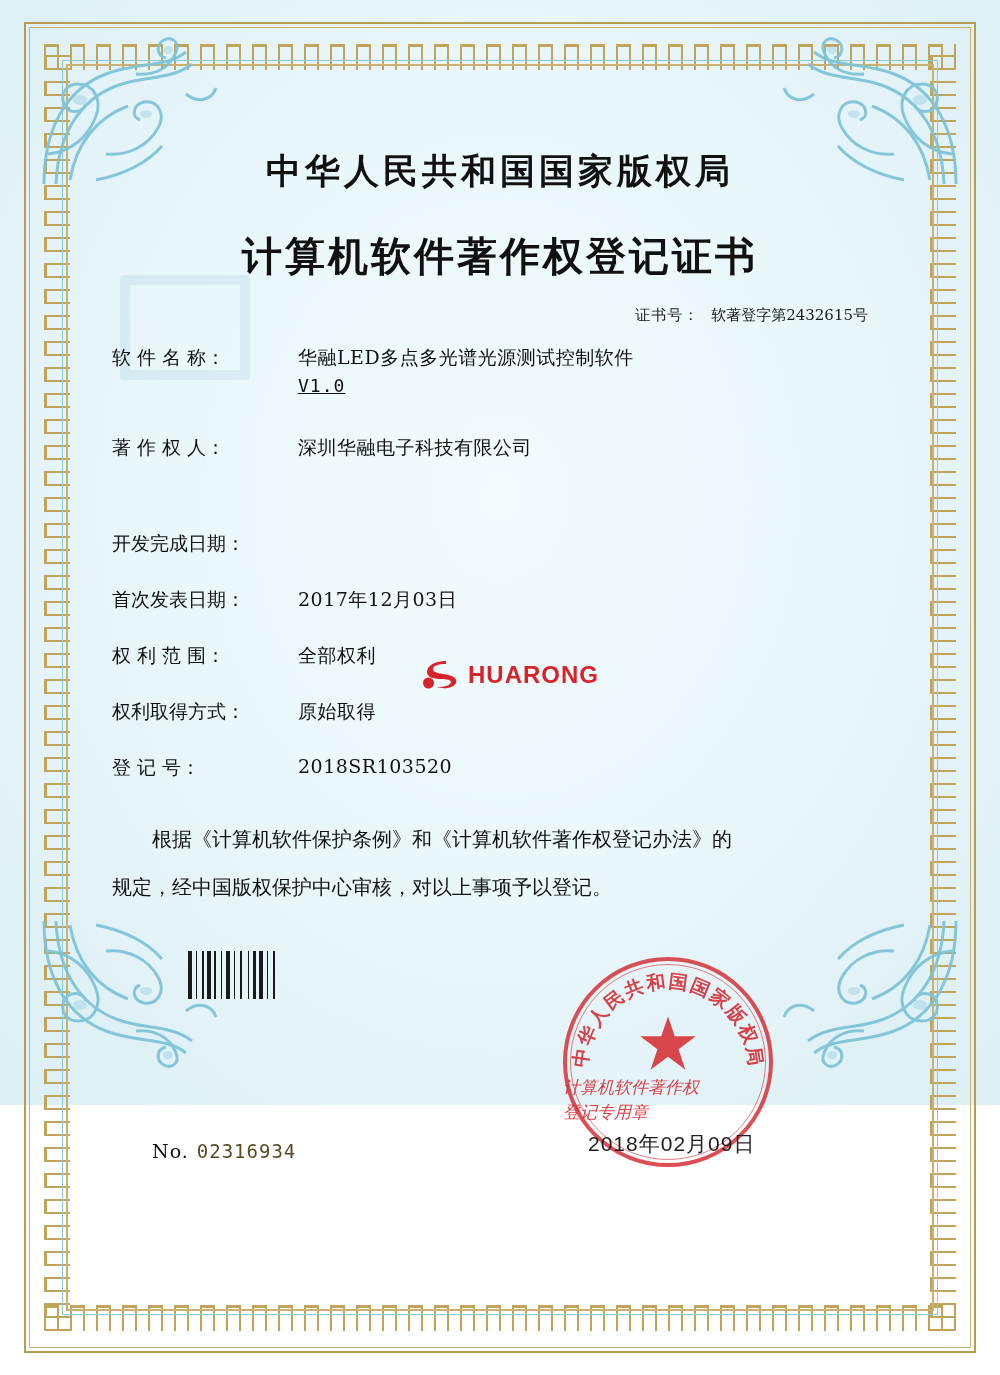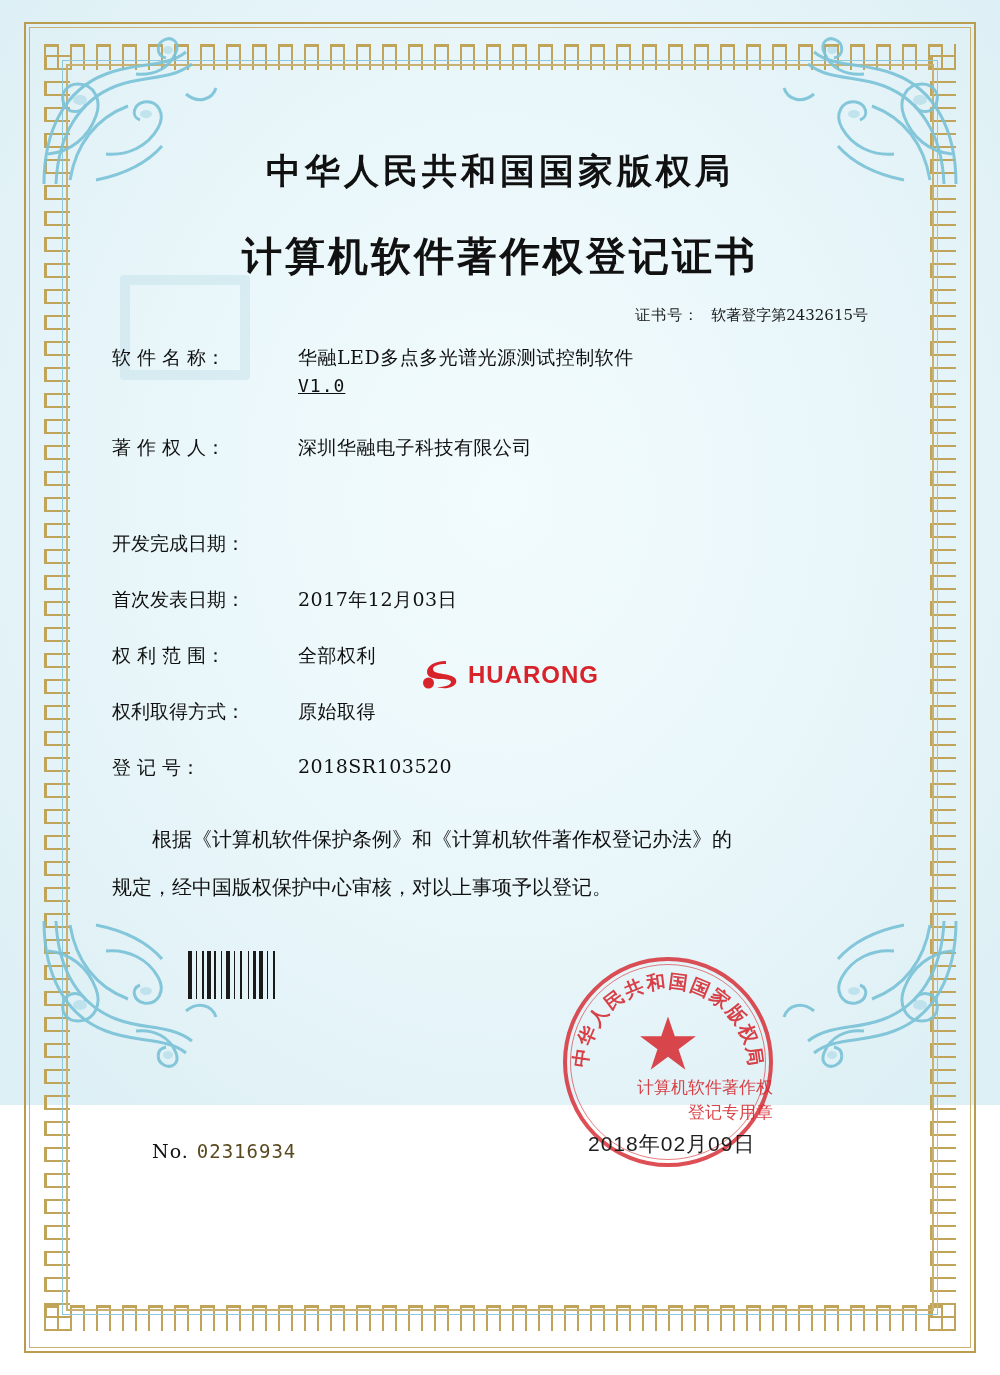--- a/index.html
+++ b/index.html
@@ -243,26 +243,27 @@
     font-family: "DejaVu Serif", serif;
     font-size: 19px;
     font-weight: bold;
     letter-spacing: 2px;
     opacity: .88;
   }
   .seal-lines {
     position: absolute;
     left: 0; top: 118px;
     width: 210px;
-    text-align: right;
+    text-align: left;
     color: #d6282f;
     font-family: "DejaVu Serif", serif;
     font-size: 17px;
     line-height: 25px;
     opacity: .88;
+    font-style: italic;
   }
 
   
   .issue-date {
     position: absolute;
     left: 588px; top: 1130px;
     font-size: 21px;
     color: #1d1d1d;
     font-family: Liberation Sans, sans-serif;
     letter-spacing: 1px;

